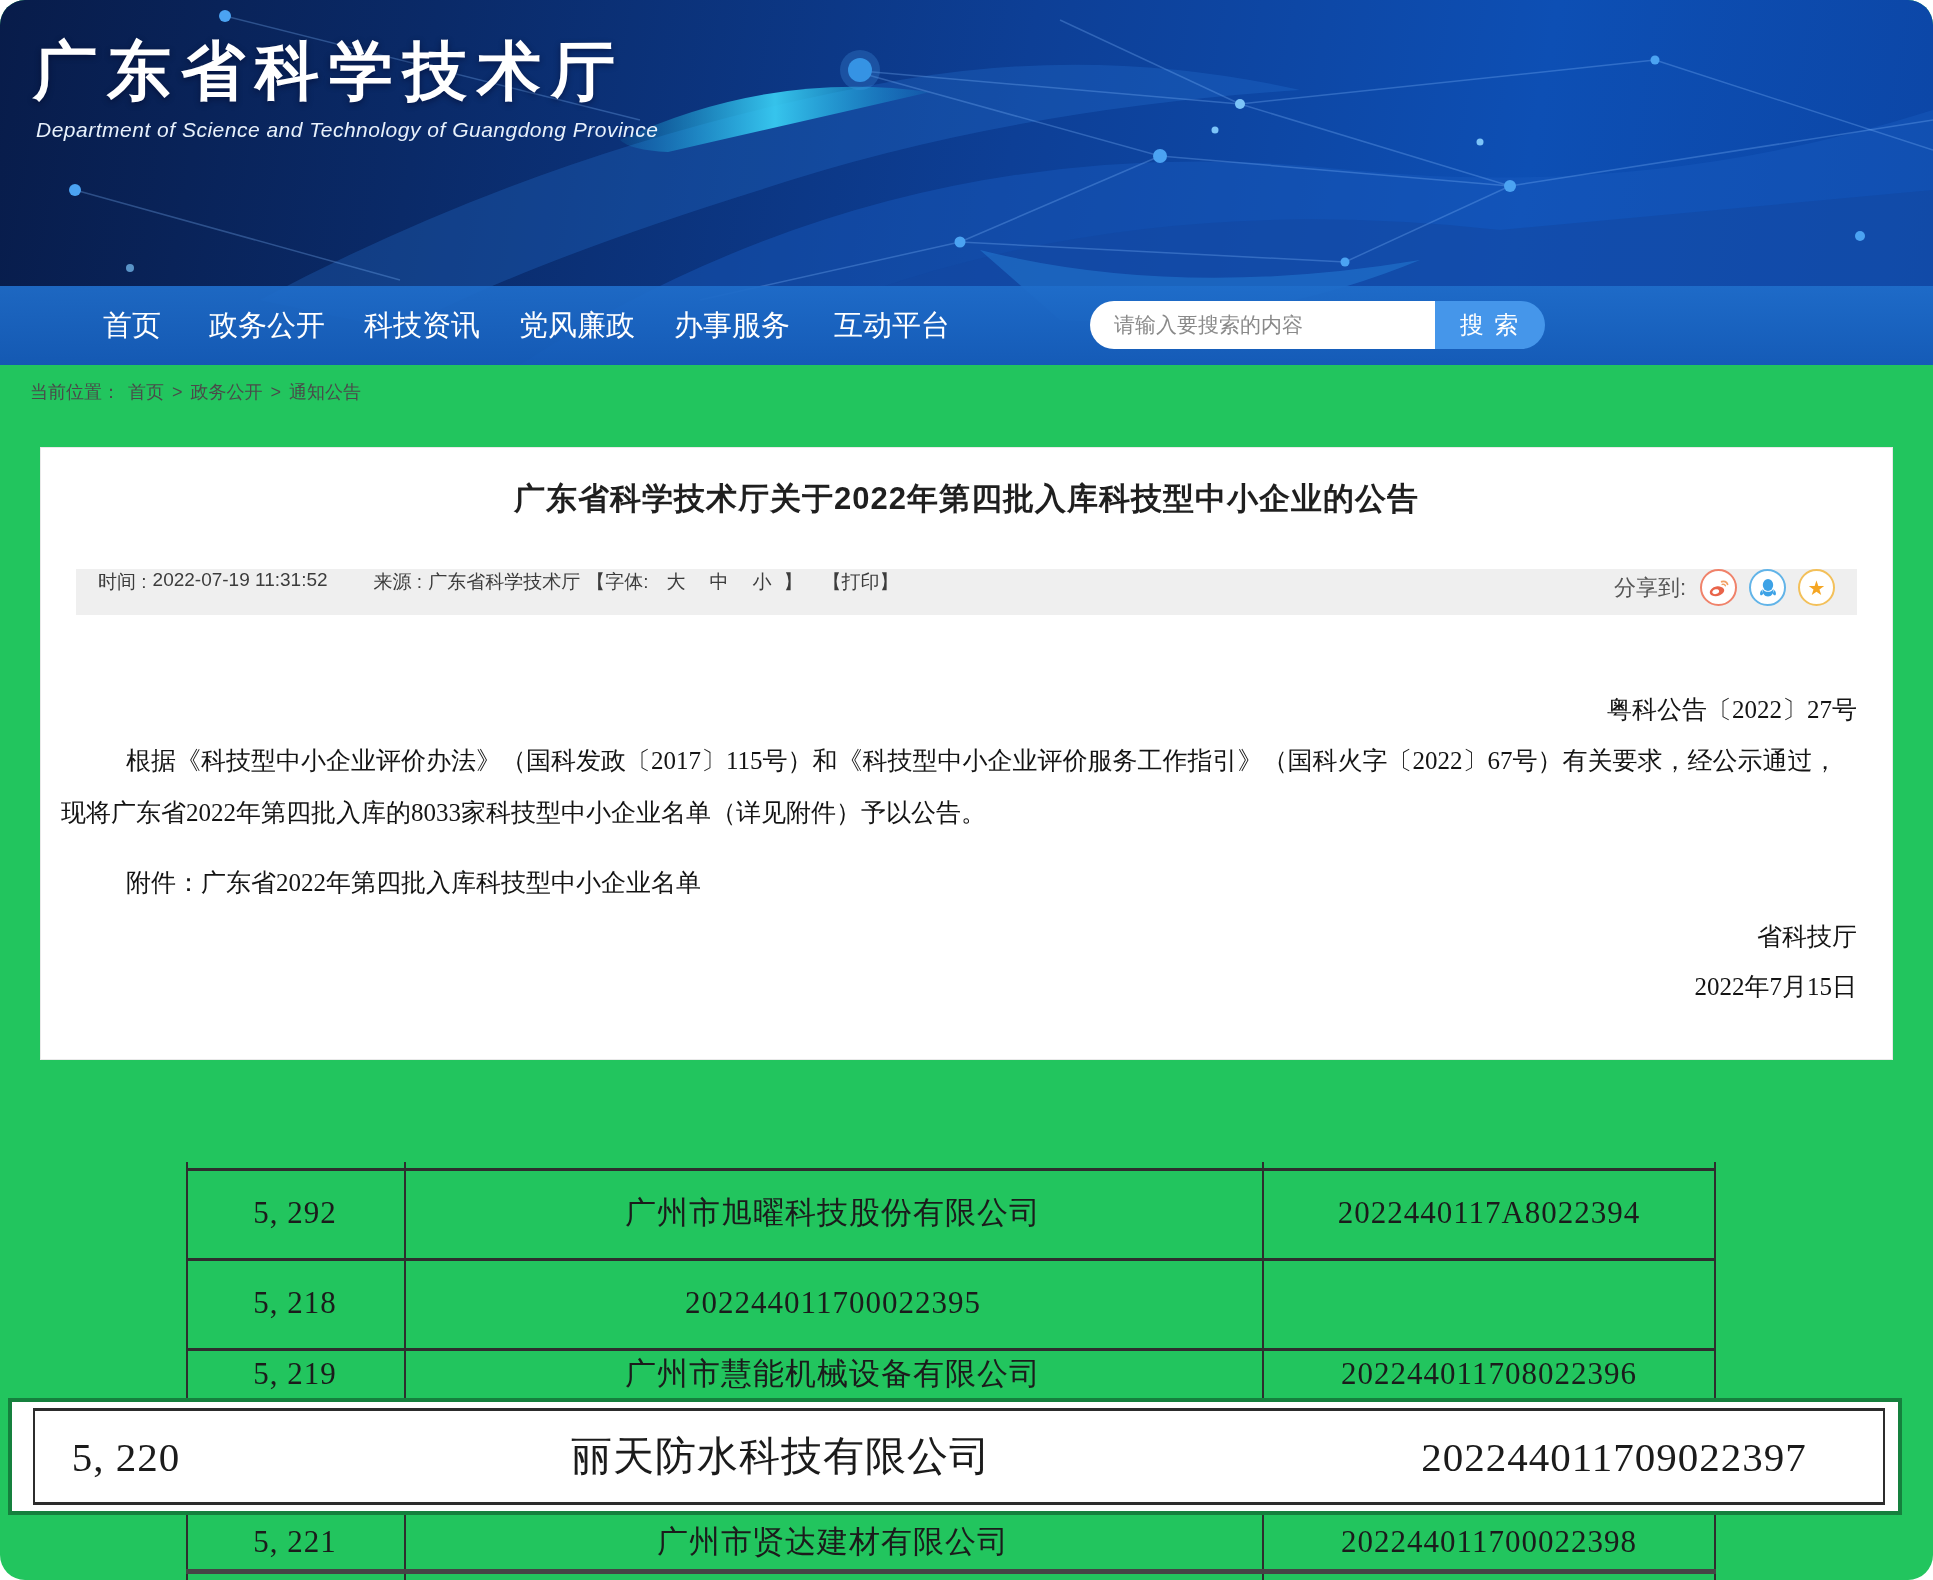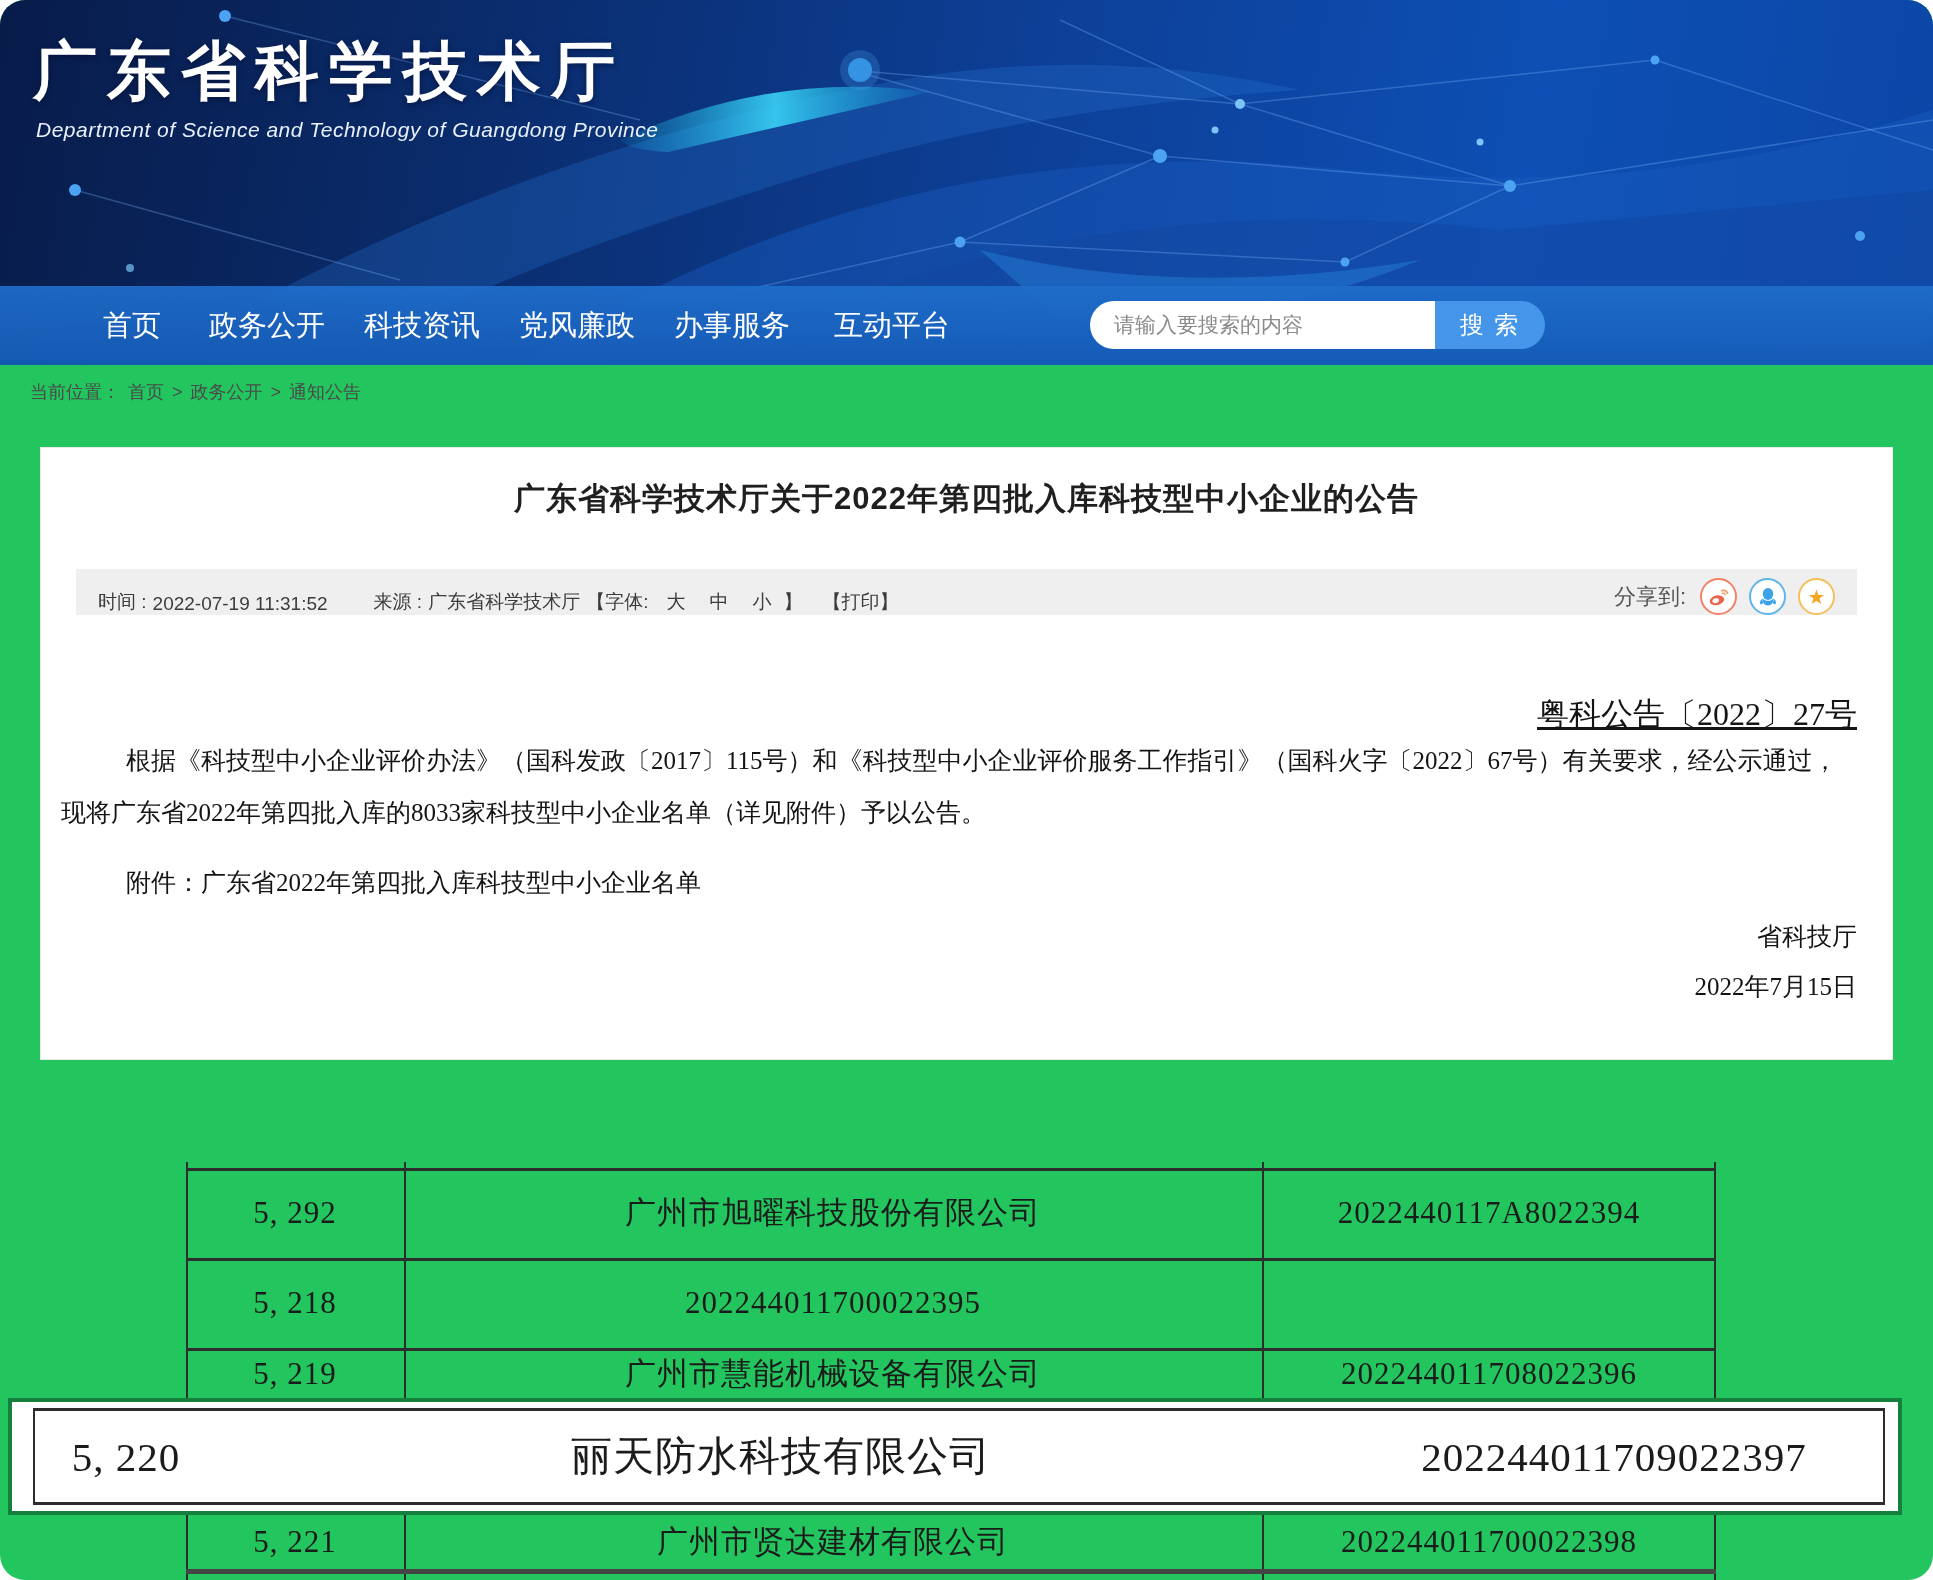--- a/index.html
+++ b/index.html
@@ -58,39 +58,39 @@
   .article {
     position:absolute; left:40px; top:447px; width:1853px; height:613px;
     border:1px solid #e9e9e9; background:#fff;
   }
   .art-title {
     position:absolute; left:0; top:30px; width:100%; text-align:center;
     font-size:31px; font-weight:bold; color:#1f1f1f; letter-spacing:1px;
   }
   .metabar {
     position:absolute; left:35px; right:35px; top:121px; height:46px;
-    background:#efefef; display:flex; align-items:flex-end;
+    background:#efefef; display:flex; align-items:flex-start;
     font-size:19px; color:#3c3c3c; padding:0 22px;
   }
   .metabar .seg { margin-right:6px; white-space:nowrap; }
   .metabar .gap { margin-left:40px; }
   .metabar .fs { margin:0 12px; cursor:pointer; }
   .metabar .print { margin-left:14px; cursor:pointer; }
   .share-zone { margin-left:auto; display:flex; align-items:center; gap:12px; }
   .share-label { font-size:22px; color:#555; margin-right:2px; }
   .sicon {
     width:37px; height:37px; border-radius:50%; display:flex; align-items:center;
     justify-content:center; background:#fff; cursor:pointer;
   }
   .sicon.weibo { border:2px solid #f0826a; }
   .sicon.qq    { border:2px solid #62b4e8; }
   .sicon.qzone { border:2px solid #f3c05a; color:#f5a623; font-size:20px; }
 
   .art-serif { font-family:"Liberation Serif","DejaVu Serif",serif; color:#141414; }
-  .doc-no   { position:absolute; right:35px; top:245px; font-size:32px;text-decoration:underline; }
+  .doc-no   { position:absolute; right:35px; top:245px; font-size:25px; }
   .para-l1  { position:absolute; left:35px; right:35px; top:296px; font-size:25px; text-indent:50px; white-space:nowrap; }
   .para-l2  { position:absolute; left:20px; right:35px; top:348px; font-size:25px; white-space:nowrap; }
   .attach   { position:absolute; left:35px; top:418px; font-size:25px; text-indent:50px; }
   .attach a { color:#141414; text-decoration:none; cursor:pointer; }
   .signer   { position:absolute; right:35px; top:472px; font-size:25px; }
   .sign-date{ position:absolute; right:35px; top:522px; font-size:25px;font-family:Liberation Serif, serif; }
 
   
   .scan { font-family:"Liberation Serif","DejaVu Serif",serif; color:#1b1b1b; }
   .tbl { position:absolute; left:186px; top:1162px; width:1530px; height:418px; }

